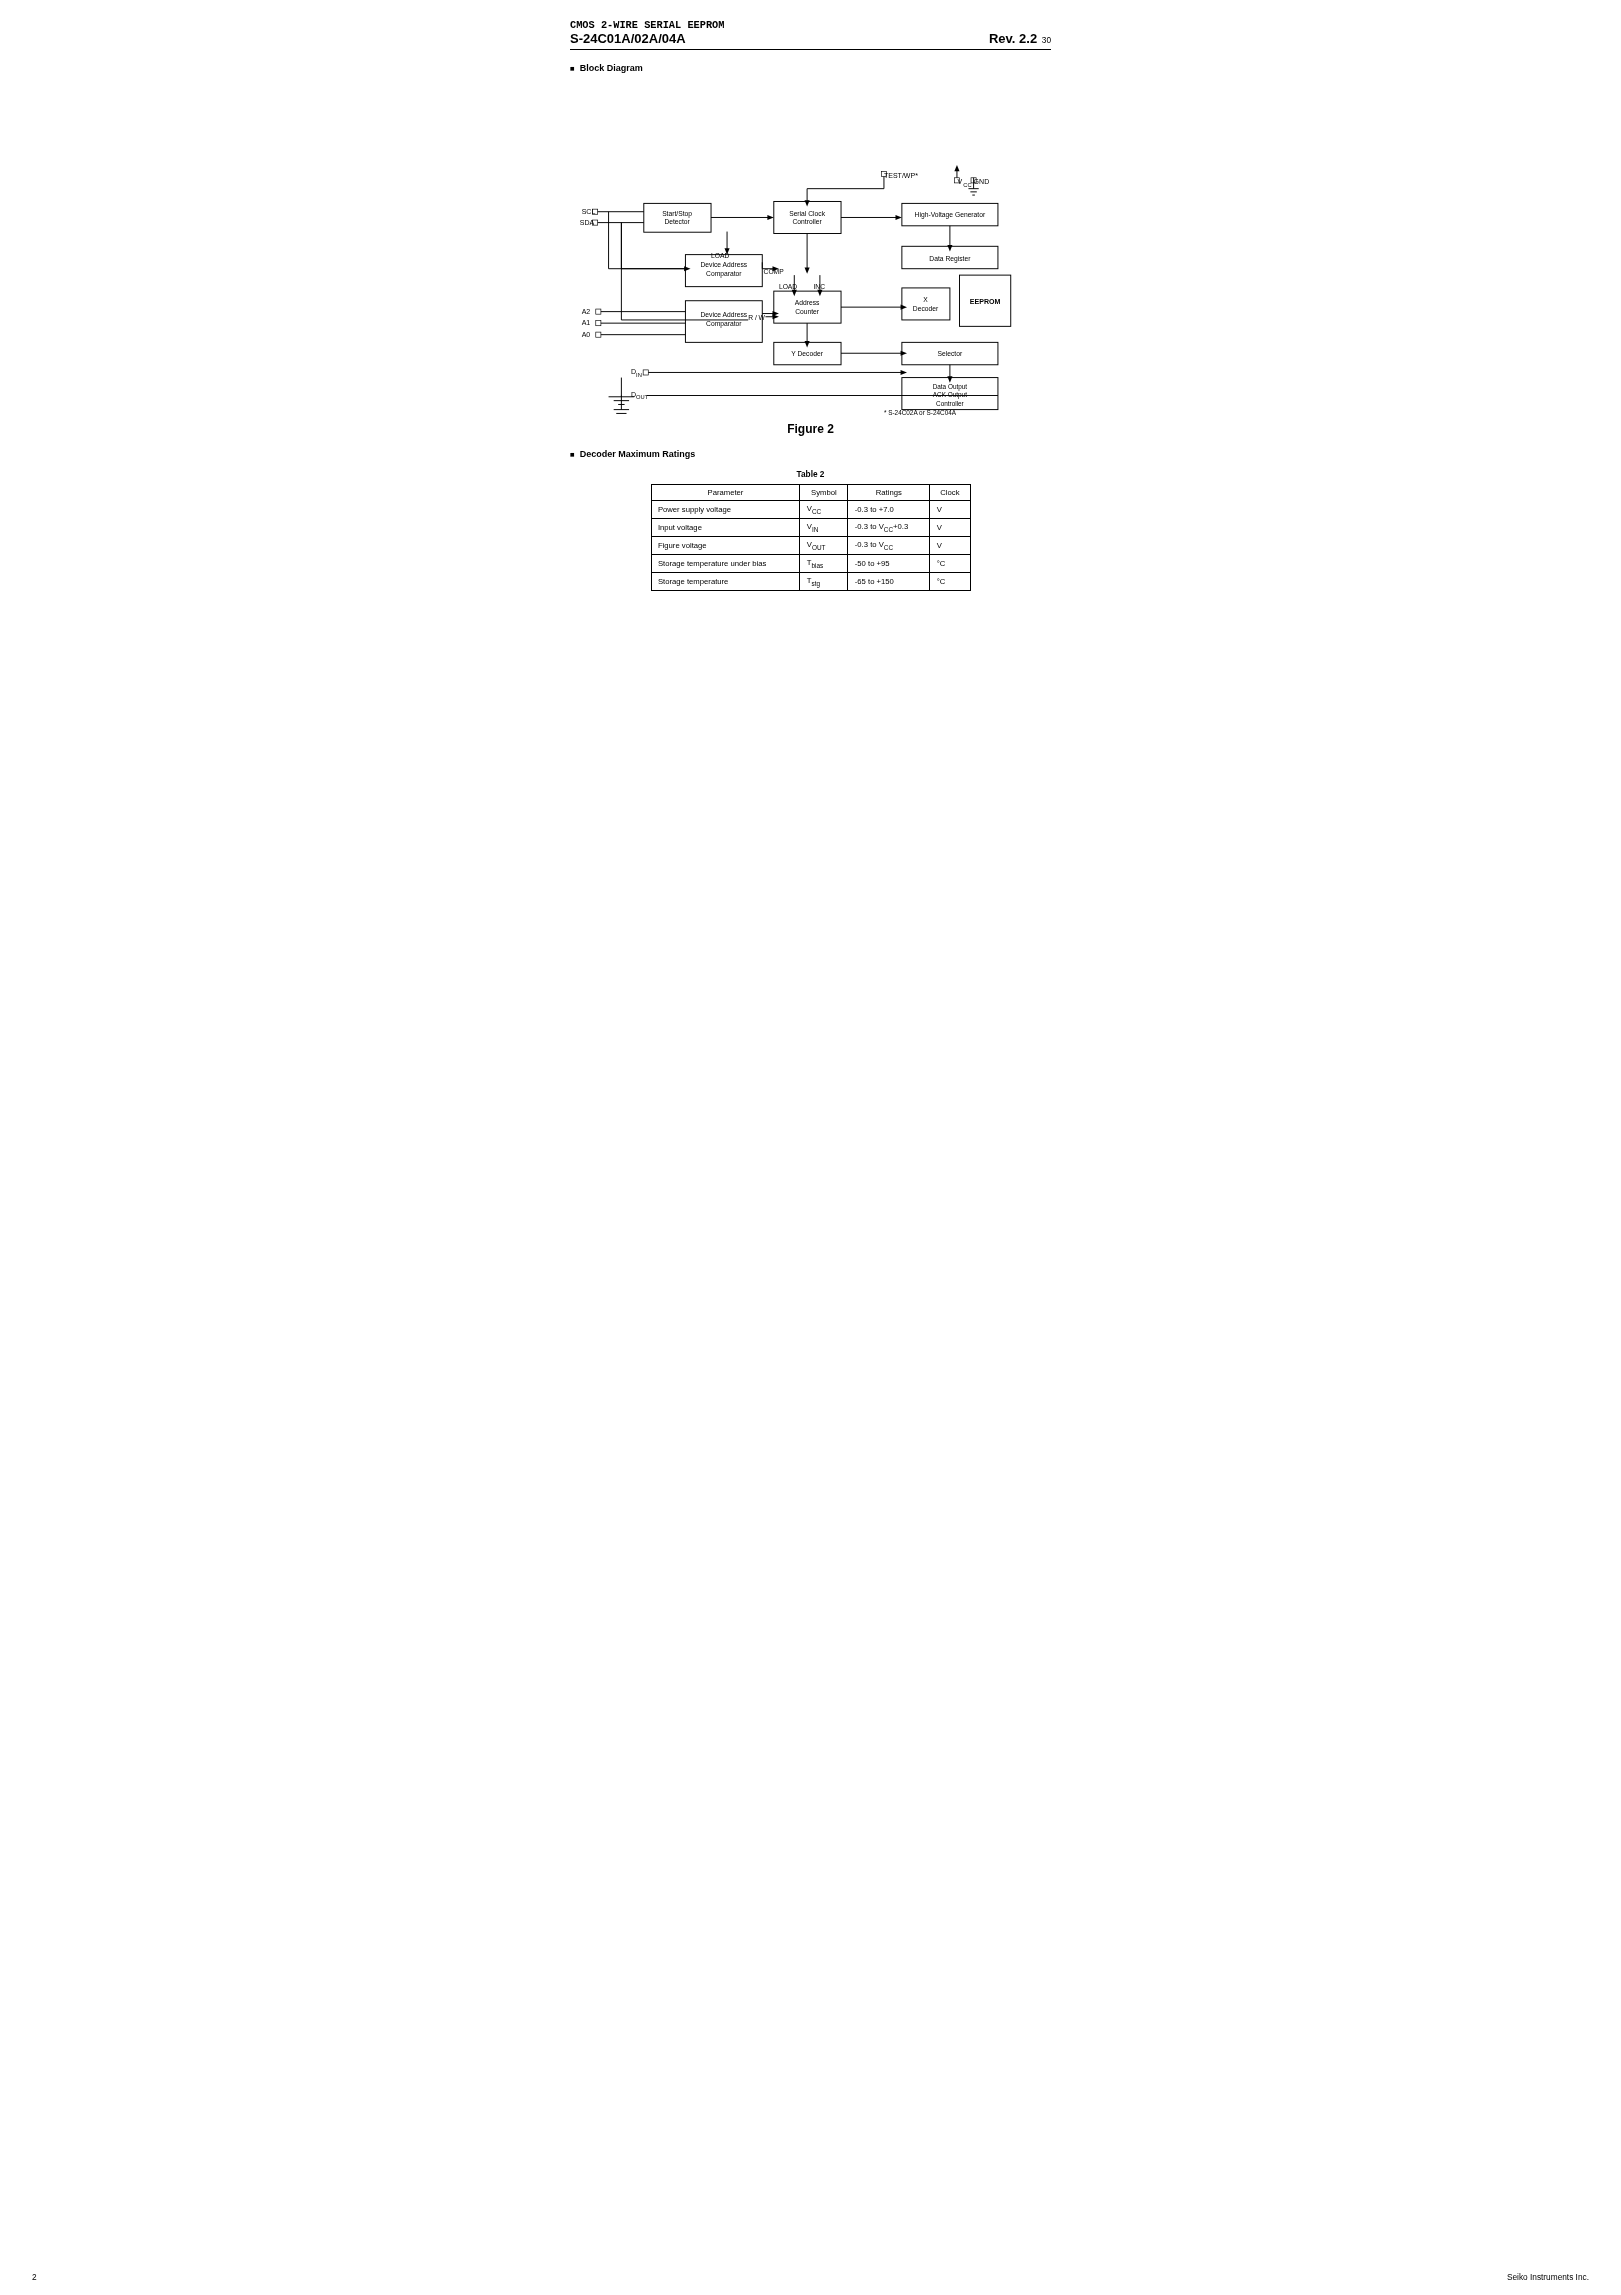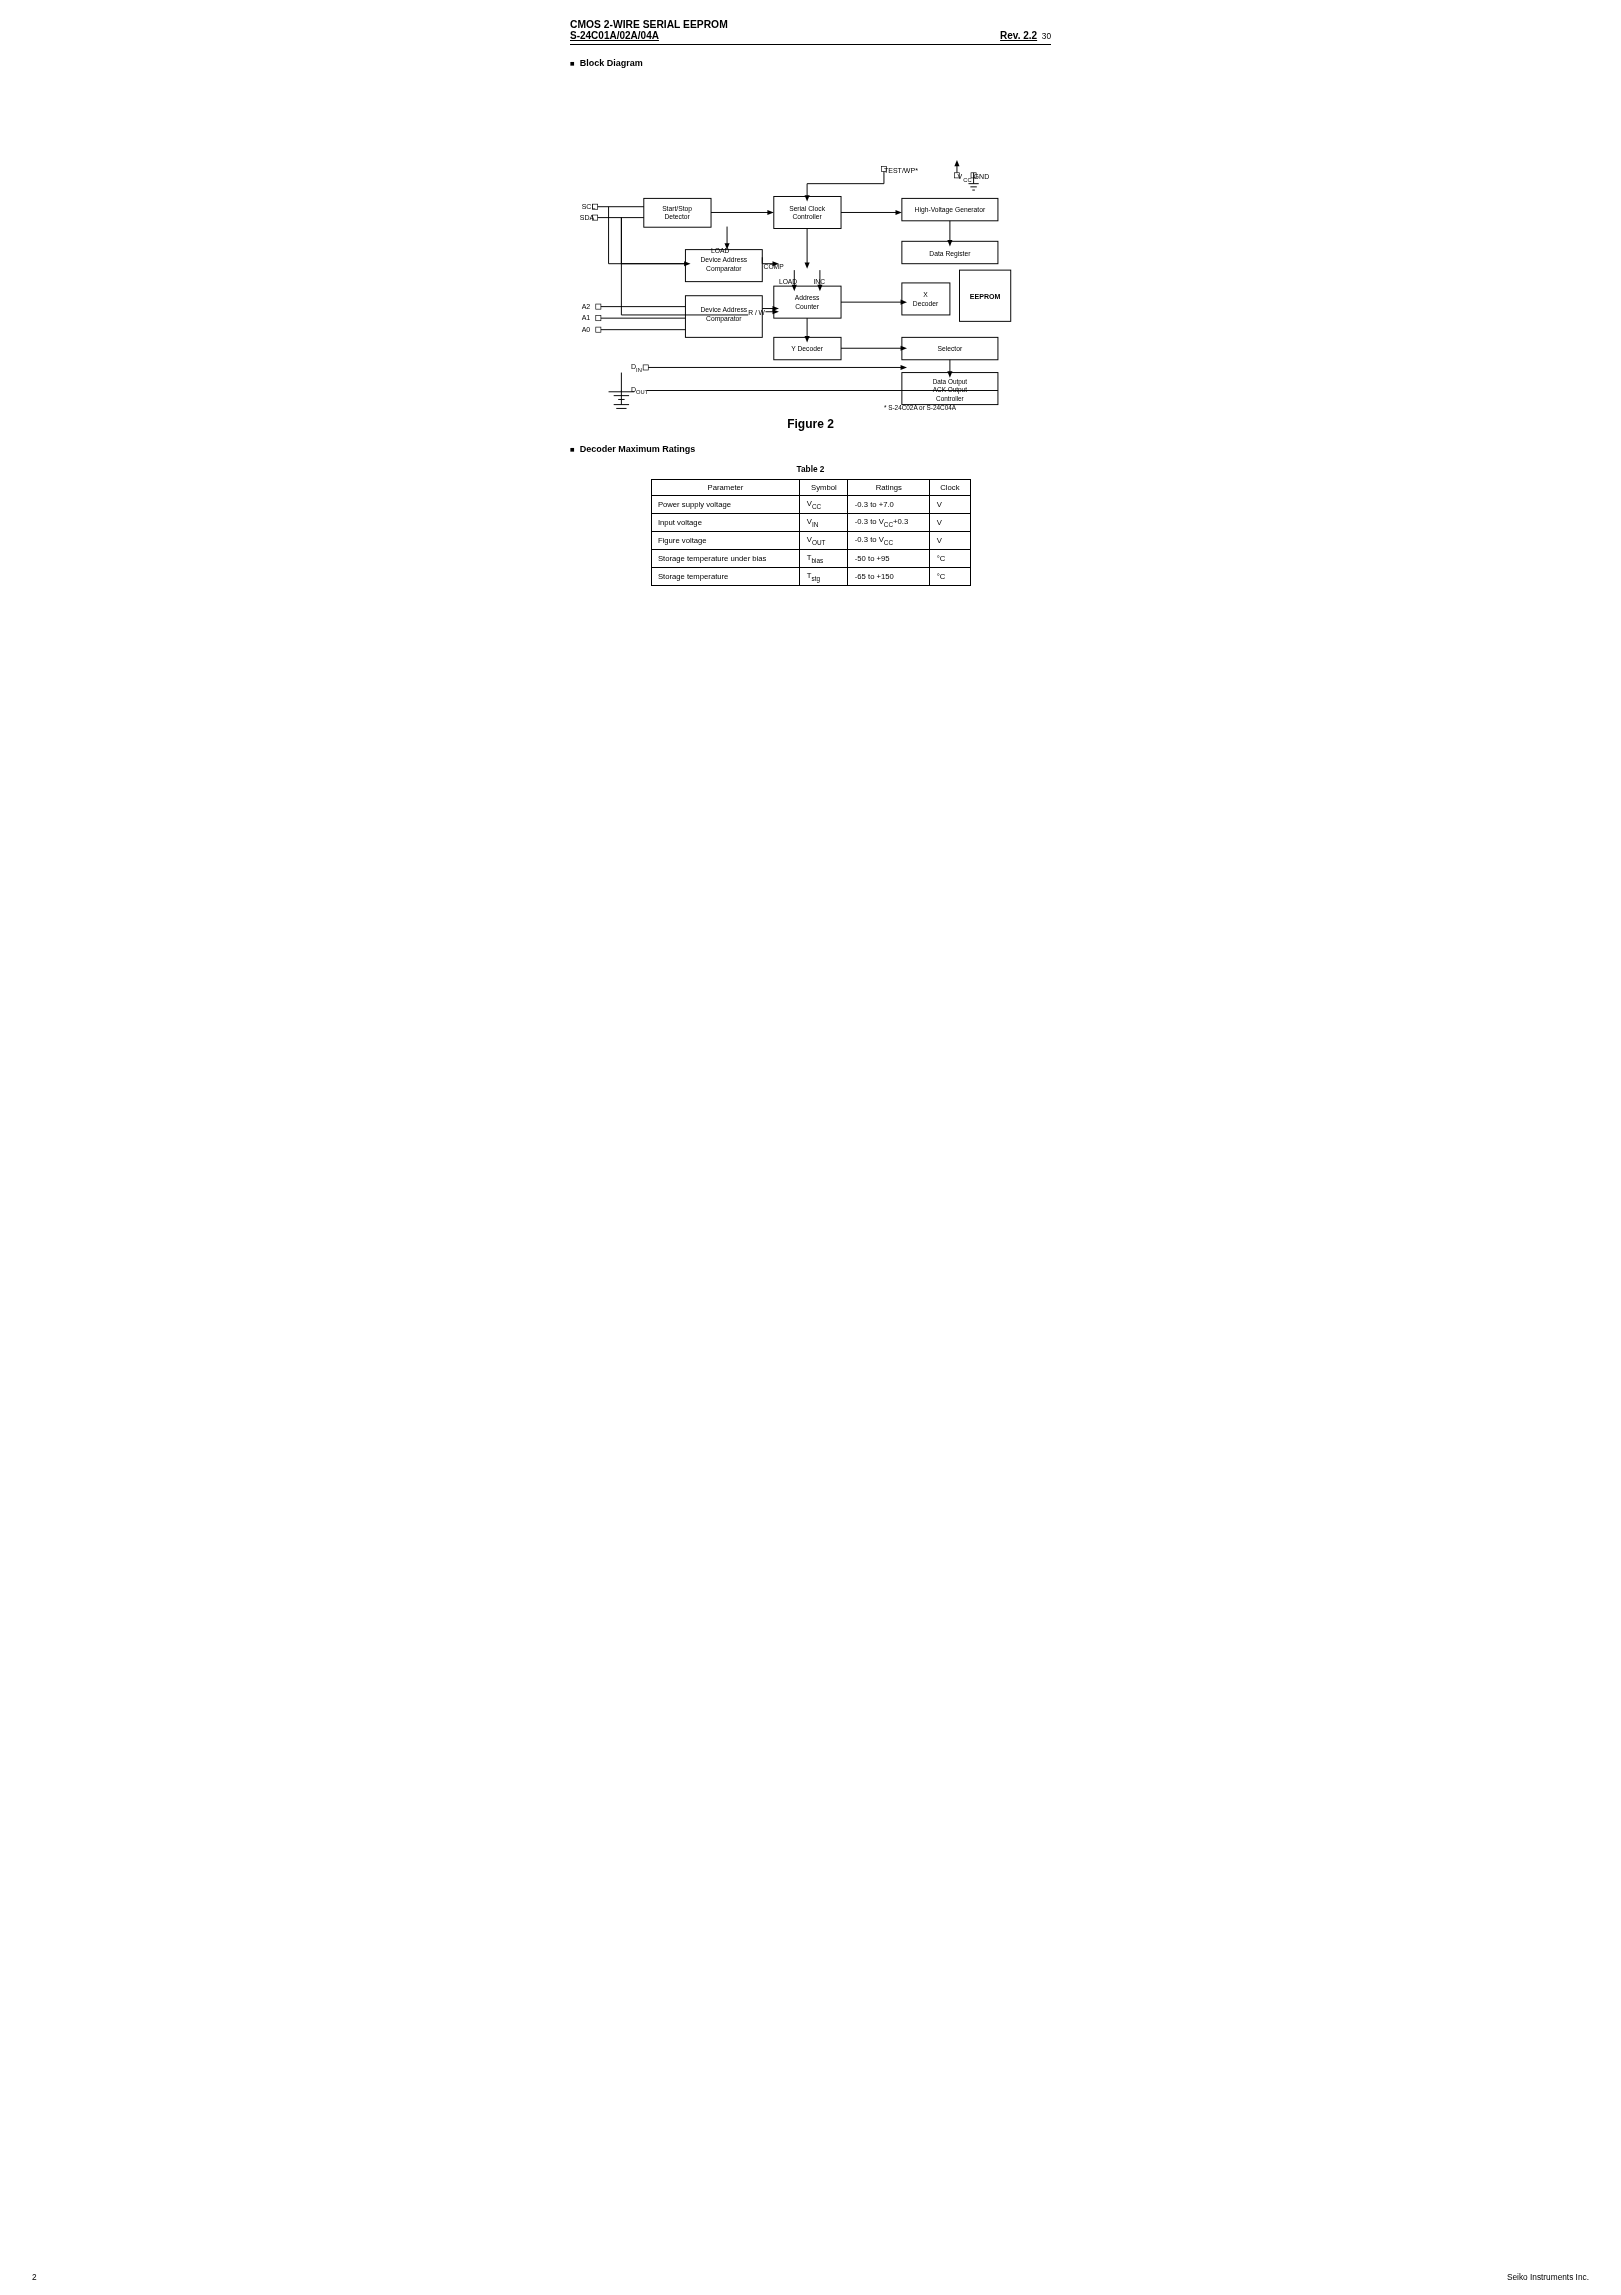--- a/index.html
+++ b/index.html
@@ -13,30 +13,30 @@
       padding: 19px 32px;
     }
     .header-section {
       border-bottom: 1.3px solid #000;
       padding-bottom: 3.2px;
       margin-bottom: 13px;
     }
     .header-title {
       font-weight: bold;
       font-size: 10.3px;
+      font-family: Liberation Mono, monospace;
     }
     .header-subtitle {
       display: flex;
       justify-content: space-between;
       align-items: baseline;
     }
     .header-subtitle span:first-child {
       font-weight: bold;
-      font-size: 10px;
-      text-decoration: underline;
+      font-size: 13px;
     }
     .header-subtitle span:last-child {
       font-size: 8.3px;
     }
     .section-heading {
       display: flex;
       align-items: center;
       font-weight: bold;
       font-size: 9px;
       margin-bottom: 9.6px;

